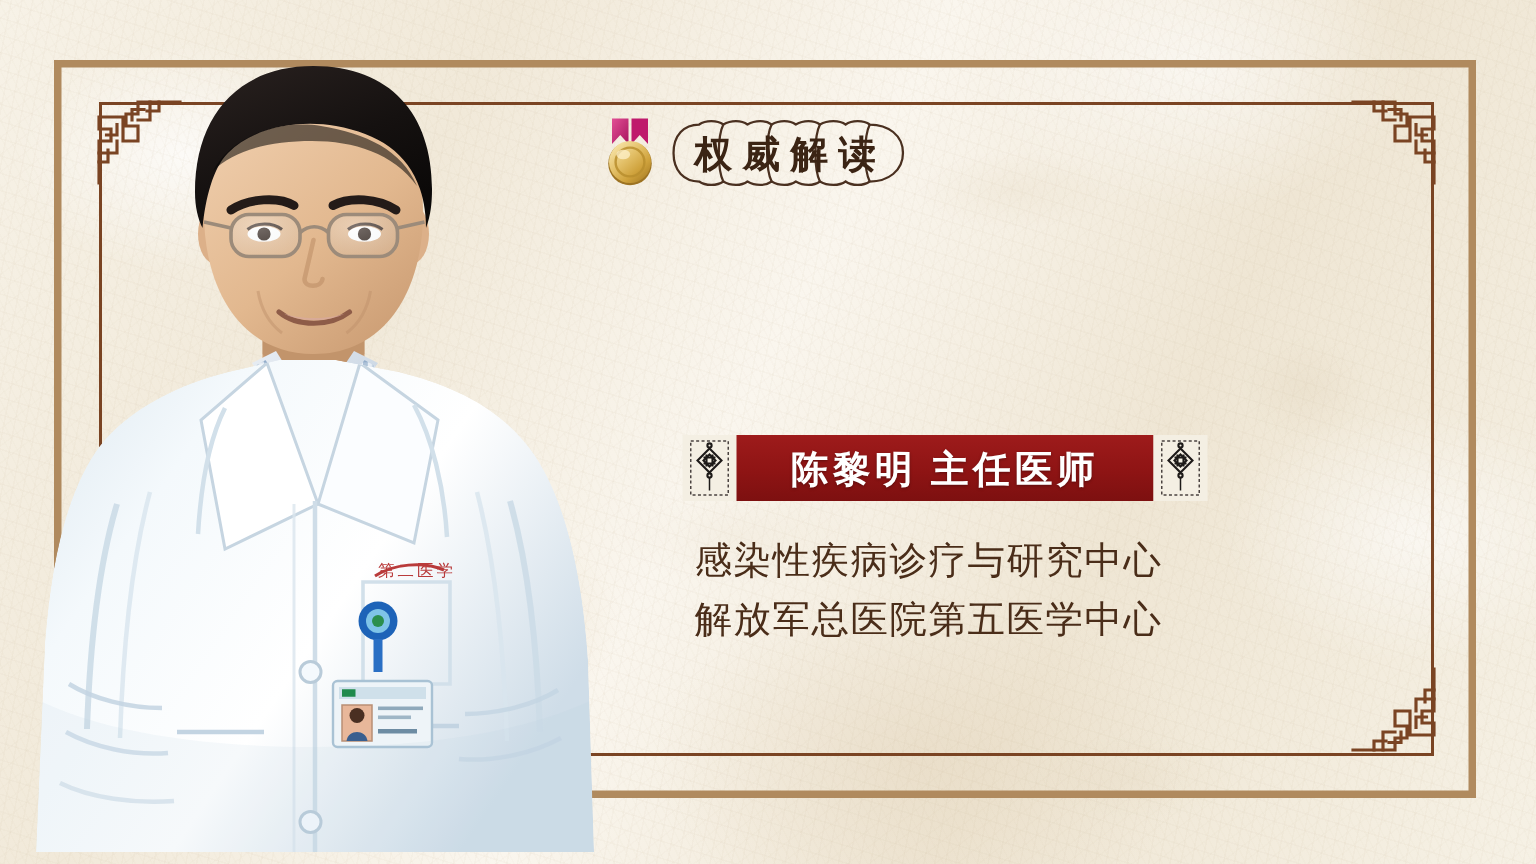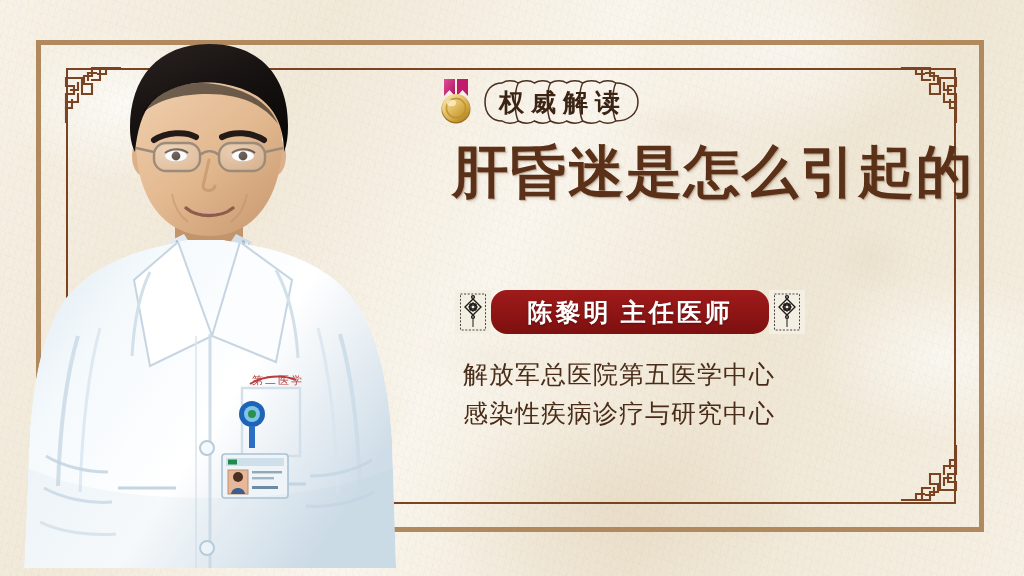--- a/index.html
+++ b/index.html
@@ -52,21 +52,21 @@
   .c-tl{left:62px;top:64px;}
   .c-tr{left:898px;top:64px;transform:scaleX(-1);}
   .c-bl{left:62px;top:442px;transform:scaleY(-1);}
   .c-br{left:898px;top:442px;transform:scale(-1,-1);}
 
   
   #doctor{position:absolute;left:0;top:36px;width:420px;height:532px;}
   #doctor svg{display:block;width:420px;height:532px;}
 
   
-  #badge-row{position:absolute;left:436px;top:76px;height:52px;display:flex;align-items:center;}
+  #badge-row{position:absolute;left:400px;top:76px;height:52px;display:flex;align-items:center;}
   #medal{width:40px;height:48px;flex:0 0 auto;}
   #medal svg{display:block;width:40px;height:48px;}
   #authority-bubble{
     position:relative;margin-left:6px;height:46px;display:flex;align-items:center;
     padding:0 14px;
   }
   #authority-bubble .cloudline{position:absolute;left:0;top:0;width:100%;height:100%;}
   #authority-text{
     position:relative;z-index:2;font-family:"Liberation Serif", serif;
     font-size:25px;font-weight:700;color:#3b2414;letter-spacing:7px;
@@ -84,21 +84,21 @@
 
   
   #name-banner{
     position:absolute;left:455px;top:290px;width:350px;height:44px;
     display:flex;align-items:stretch;
   }
   .knot{width:36px;flex:0 0 auto;background:#f4efe3;display:flex;align-items:center;justify-content:center;}
   .knot svg{display:block;width:30px;height:40px;}
   #banner-bar{
     flex:1 1 auto;background:linear-gradient(180deg,#9e1b1b 0%,#8e1414 55%,#7d1010 100%);
-    display:flex;align-items:center;justify-content:center;border-radius:16px;
+    display:flex;align-items:center;justify-content:center;
   }
   #doctor-name{
     font-family:"Liberation Serif", serif;font-size:25px;font-weight:700;
     color:#ffffff;letter-spacing:3px;white-space:nowrap;
     text-shadow:0 1px 2px rgba(0,0,0,.35);
   }
 
   
   #affiliation{position:absolute;left:463px;top:355px;width:420px;}
   .affil-line{
@@ -347,21 +347,20 @@
                  C32 45 24 45 20 42 C10 42 3 35 3 23 Z"></path>
         <path d="M36 4 C32 12 32 34 36 42"></path>
         <path d="M68 4 C64 12 64 34 68 42"></path>
         <path d="M100 4 C96 12 96 34 100 42"></path>
         <path d="M133 4 C129 12 129 34 133 42"></path>
       </svg>
       <span id="authority-text">权威解读</span>
     </div>
   </div>
 
-  <div id="main-title">肝昏迷是怎么引起的</div>
 
   <div id="name-banner">
     <div class="knot">
       <svg viewBox="0 0 30 40" fill="none" stroke="#1d1a18" stroke-width="1.4">
         <rect x="2.5" y="2" width="25" height="36" fill="none" stroke="#4a4340" stroke-width="1" stroke-dasharray="2 1.6"></rect>
         <path d="M15 7 L23 15 L15 23 L7 15 Z"></path>
         <path d="M15 11 L19 15 L15 19 L11 15 Z"></path>
         <path d="M11 13 L19 13 M11 17 L19 17 M13 11 L13 19 M17 11 L17 19"></path>
         <circle cx="15" cy="5" r="1.4"></circle>
         <circle cx="15" cy="25" r="1.4"></circle>
@@ -378,17 +377,17 @@
         <path d="M15 11 L19 15 L15 19 L11 15 Z"></path>
         <path d="M11 13 L19 13 M11 17 L19 17 M13 11 L13 19 M17 11 L17 19"></path>
         <circle cx="15" cy="5" r="1.4"></circle>
         <circle cx="15" cy="25" r="1.4"></circle>
         <path d="M15 26.5 L15 35" stroke-width="1"></path>
       </svg>
     </div>
   </div>
 
   <div id="affiliation">
+    <div class="affil-line">感染性疾病诊疗与研究中心</div>
     <div class="affil-line">解放军总医院第五医学中心</div>
-    <div class="affil-line">感染性疾病诊疗与研究中心</div>
   </div>
 
 </div>
 
 </body></html>

